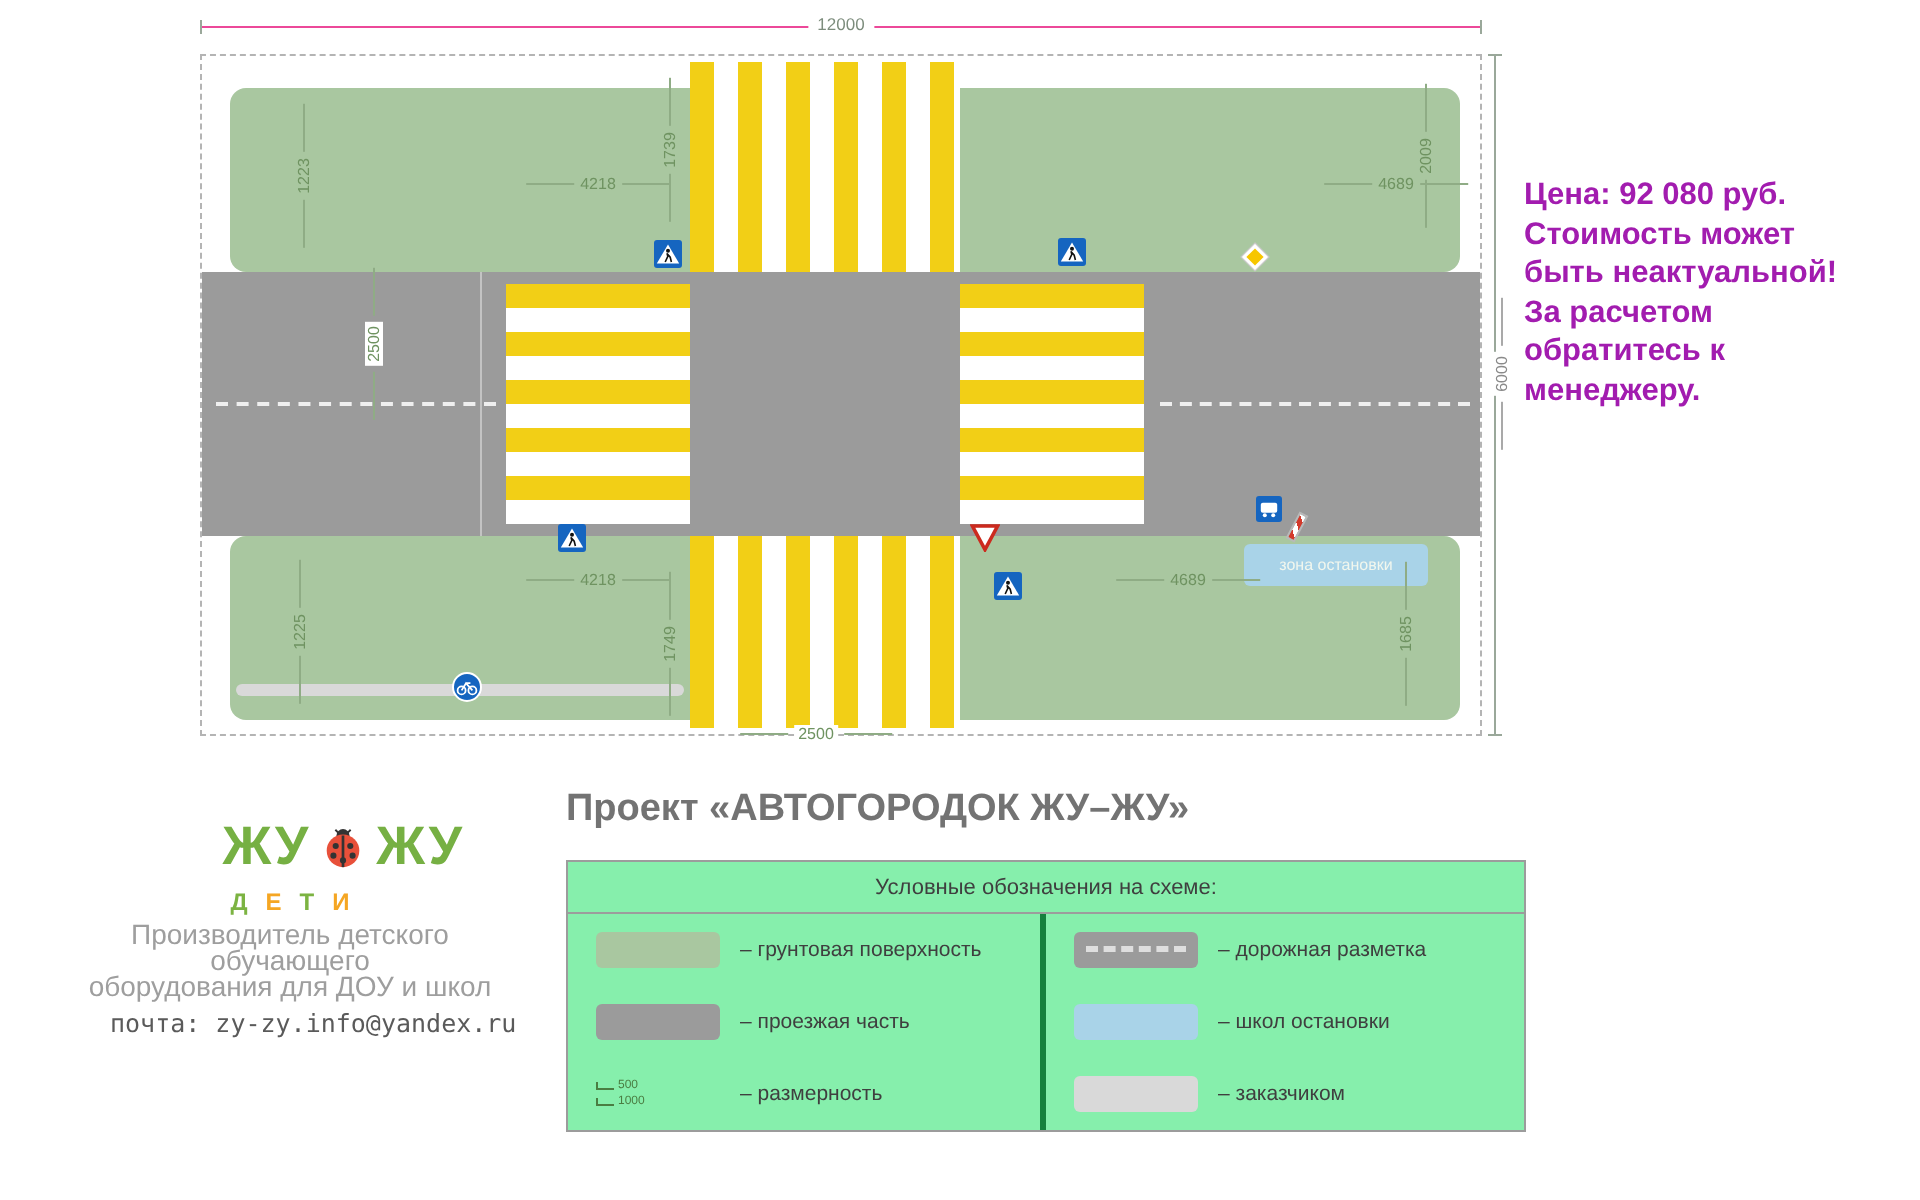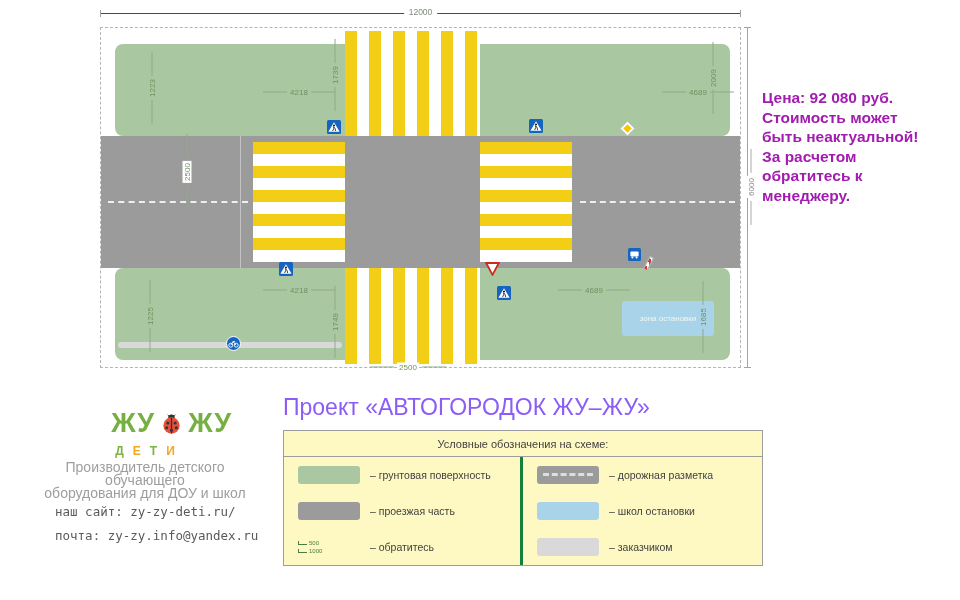--- a/index.html
+++ b/index.html
@@ -11,56 +11,56 @@
   .dash-border { position:absolute; left:100px; top:27px; width:641px; height:341px; border:1px dashed #b4b4b4; }
   .grass { position:absolute; background:#a9c7a0; }
   .road { position:absolute; background:#9b9b9b; }
   .stripes-v { position:absolute; background:repeating-linear-gradient(90deg,#f2cf16 0 12px,#ffffff 12px 24px); }
   .stripes-h { position:absolute; background:repeating-linear-gradient(180deg,#f2cf16 0 12px,#ffffff 12px 24px); }
   .lane-dash { position:absolute; border-top:2px dashed #efefef; }
   .vline { position:absolute; width:1px; background:#c3c3c3; }
   .bikepath-strip { position:absolute; background:#d9d9d9; border-radius:3px; }
 
   
-  .dim-top { position:absolute; left:100px; top:13px; width:641px; height:1px; background:#b91c1c; }
+  .dim-top { position:absolute; left:100px; top:13px; width:641px; height:1px; background:#ec4899; }
   .dim-top::before, .dim-top::after { content:""; position:absolute; top:-3px; width:1px; height:7px; background:#9aa89a; }
   .dim-top::before { left:0; } .dim-top::after { right:0; }
   .dim-top .dlabel { position:absolute; left:50%; top:-6px; transform:translateX(-50%); background:#fff; padding:0 5px; font-size:8.5px; color:#7d8d7d; }
   .dim-rightline { position:absolute; left:747px; top:27px; width:1px; height:341px; background:#9aa89a; }
   .dim-rightline::before, .dim-rightline::after { content:""; position:absolute; left:-3px; width:7px; height:1px; background:#9aa89a; }
   .dim-rightline::before { top:0; } .dim-rightline::after { bottom:0; }
 
   .gdim { position:absolute; display:flex; align-items:center; font-size:8px; color:#6f9361; white-space:nowrap; transform:translate(-50%,-50%); }
   .gdim::before, .gdim::after { content:""; width:24px; height:1px; background:#8fac85; margin:0 3px; }
   .gdim.rot { transform:translate(-50%,-50%) rotate(-90deg); }
   .gdim.gray { color:#8a8a8a; } .gdim.gray::before, .gdim.gray::after { background:#a9a9a9; }
   .gdim.onwhite span { background:#fff; padding:0 2px; }
 
   
   .sign { position:absolute; line-height:0; }
   .pole { position:absolute; width:5px; height:15px; background:repeating-linear-gradient(45deg,#d33a2c 0 3px,#fff 3px 6px); border:0.5px solid #b9b9b9; transform:rotate(28deg); }
-  .bus-zone { position:absolute; left:622px; top:272px; width:92px; height:35px; background:#a9d3e8; border-radius:3px;
-              display:flex; align-items:center; justify-content:center;margin-top:29px; }
+  .bus-zone { position:absolute; left:622px; top:272px; width:92px; height:21px; background:#a9d3e8; border-radius:3px;
+              display:flex; align-items:center; justify-content:center; }
   .bus-zone span { font-size:8px; color:#f2f7ee; }
 
   
   .price { position:absolute; left:762px; top:88px; width:196px; color:#a21caf; font-weight:bold; font-size:15.5px; line-height:19.5px; }
 
   
   .logo-row { position:absolute; left:58px; top:408px; width:174px; display:flex; align-items:center; justify-content:flex-end; gap:5px; }
   .logo-word { font-size:27px; font-weight:800; color:#76b043; letter-spacing:1px; }
   .logo-sub { position:absolute; left:58px; top:444px; width:174px; display:flex; justify-content:center; gap:9px; font-size:12px; font-weight:bold; }
   .lg-a { color:#7cb342; } .lg-b { color:#f5a623; }
   .tagline { position:absolute; left:25px; top:461px; width:240px; text-align:center; font-size:14px; color:#9e9e9e; line-height:13px; }
   .contacts { position:absolute; left:55px; top:500px; font-family:"DejaVu Sans Mono", monospace; font-size:12.5px; color:#5a5a5a; }
   .contacts div { line-height:24px; }
 
   
-  .title { position:absolute; left:283px; top:394px; font-size:23px; font-weight:400; color:#8b5cf6; }
-  .legend { position:absolute; left:283px; top:430px; width:480px; border:1px solid #9c9c9c; background:#fef9c3; }
+  .title { position:absolute; left:283px; top:394px; font-size:19px; font-weight:700; color:#737373; }
+  .legend { position:absolute; left:283px; top:430px; width:480px; border:1px solid #9c9c9c; background:#86efac; }
   .legend-header { height:26px; border-bottom:1px solid #9c9c9c; display:flex; align-items:center; justify-content:center; font-size:11px; color:#3f3f3f; }
   .legend-body { display:grid; grid-template-columns:1fr 1fr; }
   .legend-col-left { border-right:3px solid #15803d; }
   .legend-row { display:flex; align-items:center; gap:10px; padding:0 14px; height:36px; }
   .legend-row .lab { font-size:10.5px; color:#3f3f3f; }
   .swatch { width:62px; min-width:62px; height:18px; border-radius:3px; }
   .swatch.grass-sw { background:#a9c7a0; }
   .swatch.road-sw { background:#9b9b9b; }
   .swatch.marking-sw { background:#9b9b9b; position:relative; }
   .swatch.marking-sw::after { content:""; position:absolute; left:6px; right:6px; top:50%; margin-top:-2px; border-top:3px dashed #dedede; }
@@ -236,21 +236,20 @@
   </div>
   <div class="logo-sub">
     <span class="lg-a">Д</span>
     <span class="lg-b">Е</span>
     <span class="lg-a">Т</span>
     <span class="lg-b">И</span>
   </div>
   <div class="tagline preline">Производитель детского обучающего
 оборудования для ДОУ и школ</div>
   <div class="contacts">
-    <div>наш сайт: zy-zy-deti.ru/</div>
     <div>почта: zy-zy.info@yandex.ru</div>
   </div>
 
   <div class="title">Проект «АВТОГОРОДОК ЖУ–ЖУ»</div>
 
   <div class="legend">
     <div class="legend-header">Условные обозначения на схеме:</div>
     <div class="legend-body">
       <div class="legend-col-left">
         <div class="legend-row">
@@ -265,21 +264,21 @@
           <span class="swatch dim-sw">
             <span class="dim-sample">
                 <i></i>
                 <span>500</span>
               </span>
             <span class="dim-sample">
                 <i></i>
                 <span>1000</span>
               </span>
           </span>
-          <span class="lab">– обратитесь</span>
+          <span class="lab">– размерность</span>
         </div>
       </div>
       <div class="legend-col-right">
         <div class="legend-row">
           <span class="swatch marking-sw"></span>
           <span class="lab">– дорожная разметка</span>
         </div>
         <div class="legend-row">
           <span class="swatch buszone-sw"></span>
           <span class="lab">– школ остановки</span>

